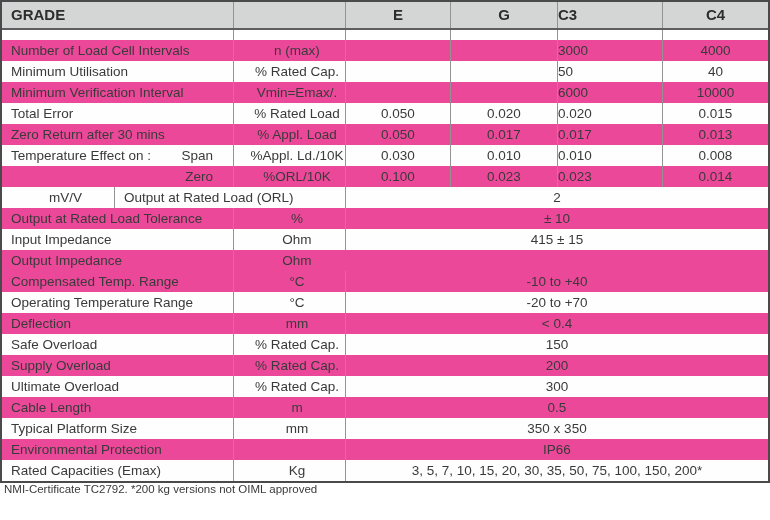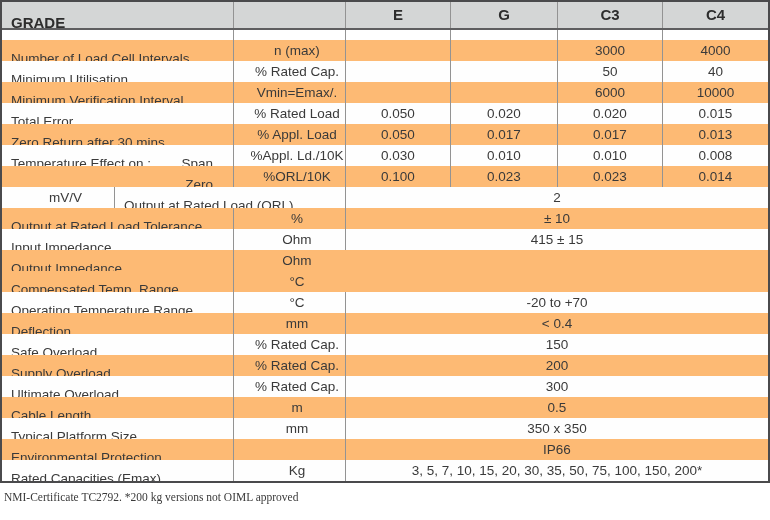--- a/index.html
+++ b/index.html
@@ -16,54 +16,53 @@
     border: 2px solid #4a4a4c;
     background: #ffffff;
   }
   .row {
     display: flex;
     height: 21px;
     line-height: 21px;
     font-size: 13.5px;
     background: #fefefe;
   }
-  .row.alt { background: #fdba74; }
+  .row.alt { background: #ec4899; }
   .row.header {
     height: 26px;
     line-height: 26px;
     background: #d4d6d6;
     border-bottom: 2px solid #5e5e60;
     font-weight: bold;
     font-size: 15px;
     color: #2d2d2d;
   }
   .row.spacer { height: 10px; background: #ffffff; }
   .cell {
     box-sizing: border-box;
     overflow: hidden;
     white-space: nowrap;
   }
   .cell + .cell { border-left: 1px solid #939393; }
   .c-label {
     width: 231px;
-    padding: 8px 20px 0 9px;
+    padding: 0 20px 0 9px;
     display: flex;
     justify-content: space-between;
   }
   .c-unit { width: 112px; text-align: center; padding-left: 15px; }
   .c-e  { width: 105px; text-align: center; }
   .c-g  { width: 107px; text-align: center; }
-  .c-c3 { width: 105px; text-align: center; }
+  .c-c3 { width: 105px; }
   .c-c4 { flex: 1; text-align: center; }
   .c-span { flex: 1; text-align: center; }
   .footnote {
     font-size: 11.5px;
     color: #3a3a3a;
-    padding: 8px 0 0 4px;
-    font-family: Liberation Serif, serif;
+    padding: 0 0 0 4px;
   }
 </style>
 </head>
 <body>
 
 <div class="spec-table">
   <div class="row header">
     <div class="cell c-label">
       <span>GRADE</span>
     </div>
@@ -189,20 +188,21 @@
           <span></span>
         </div>
         <div class="cell c-unit">Ohm</div>
       </div>
       <div class="row alt">
         <div class="cell c-label">
           <span>Compensated Temp. Range</span>
           <span></span>
         </div>
         <div class="cell c-unit">°C</div>
+        <div class="cell c-span">-10  to +40</div>
       </div>
       <div class="row">
         <div class="cell c-label">
           <span>Operating Temperature Range</span>
           <span></span>
         </div>
         <div class="cell c-unit">°C</div>
         <div class="cell c-span">-20  to +70</div>
       </div>
       <div class="row alt">

